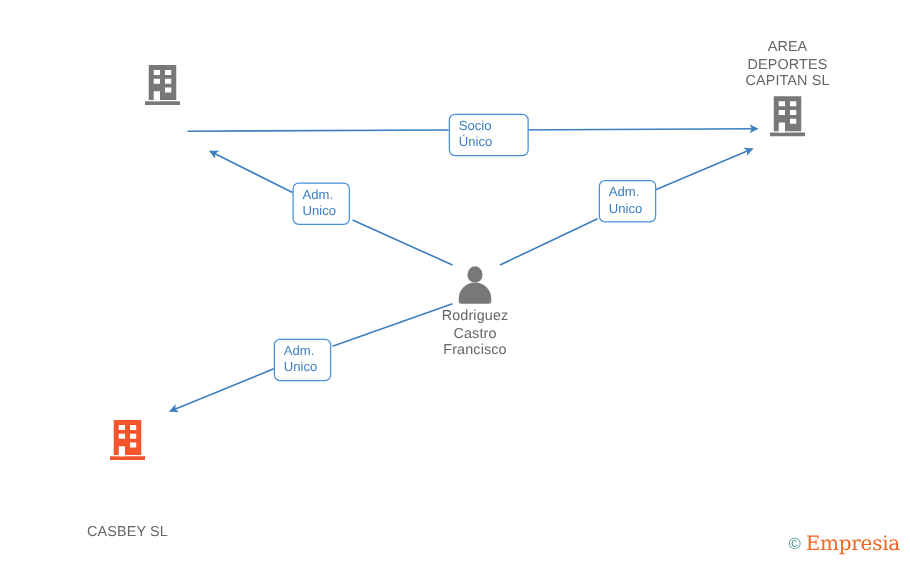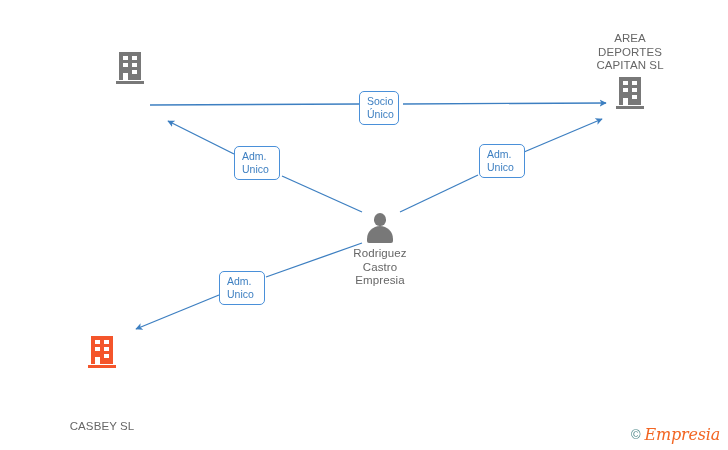--- a/index.html
+++ b/index.html
@@ -136,21 +136,20 @@
     gap: 4px;
     font-size: 15px;
   }
   #watermark .copy {
     color: #4f8a8b;
     font-size: 13px;
   }
   #watermark .brand {
     color: #f26522;
     font-family: "DejaVu Serif", serif;
-    font-style: italic;
     font-size: 16px;
     letter-spacing: -0.2px;
   }
 </style>
 </head>
 <body>
 
 <div id="canvas">
 
   <svg id="edges" viewBox="0 0 728 450" width="728" height="450" xmlns="http://www.w3.org/2000/svg">
@@ -202,38 +201,38 @@
     </div>
   </div>
 
   <div class="node" style="left:310px; top:213px;">
     <div class="person">
       <div class="head"></div>
       <div class="torso"></div>
     </div>
     <div class="node-label below">Rodriguez
 Castro
-Empresia</div>
+Francisco</div>
   </div>
 
   <div class="node" style="left:32px; top:336px;gap:48px;">
     <div class="bldg" style="color:#f4552b;">
       <div class="base"></div>
       <div class="body"></div>
       <div class="win" style="left:7px;  top:4px;"></div>
       <div class="win" style="left:16px; top:4px;"></div>
       <div class="win" style="left:7px;  top:11px;"></div>
       <div class="win" style="left:16px; top:11px;"></div>
       <div class="win" style="left:16px; top:18px;"></div>
       <div class="door"></div>
     </div>
     <div class="node-label below">CASBEY SL</div>
   </div>
 
-  <div class="edge-label" style="left:359px; top:91px; width:40px;">Socio
+  <div class="edge-label" style="left:359px; top:91px; width:64px;">Socio
 Único</div>
 
   <div class="edge-label" style="left:234px; top:146px; width:46px;">Adm.
 Unico</div>
 
   <div class="edge-label" style="left:479px; top:144px; width:46px;">Adm.
 Unico</div>
 
   <div class="edge-label" style="left:219px; top:271px; width:46px;">Adm.
 Unico</div>

